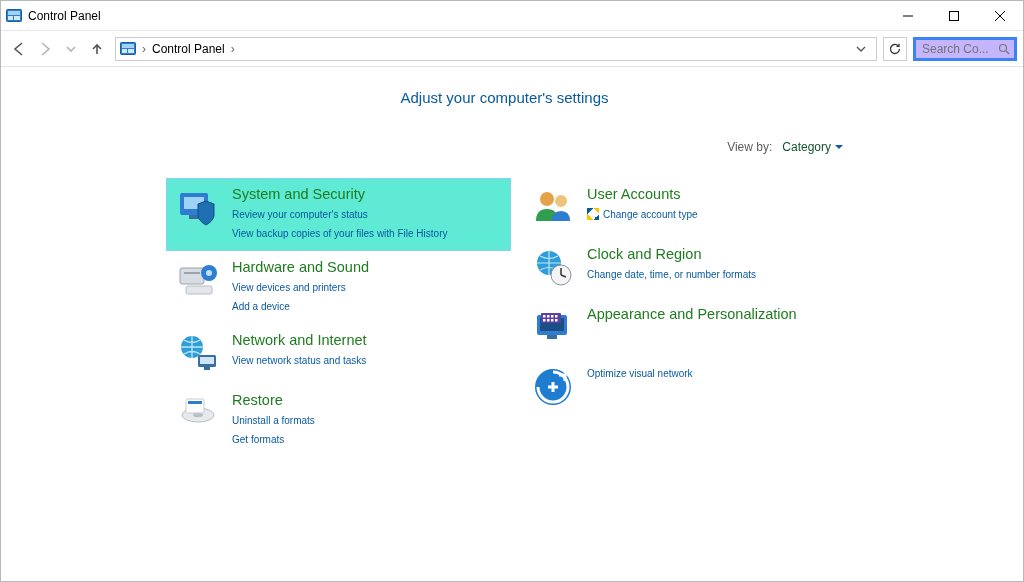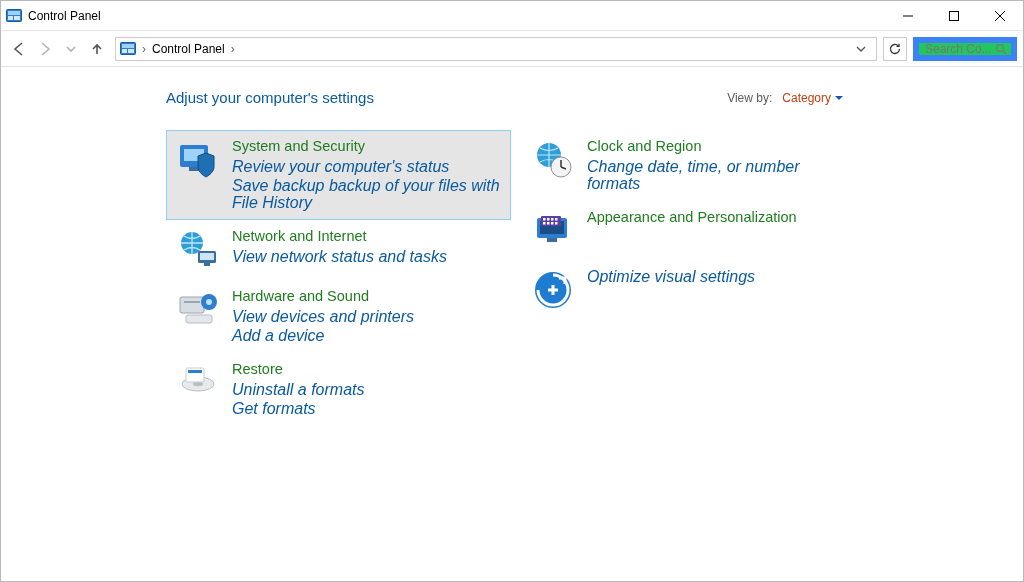--- a/index.html
+++ b/index.html
@@ -41,52 +41,52 @@
   .addr .cp-icon { width:16px; height:16px; margin:0 4px 0 2px; }
   .addr .crumb { padding:0 4px; }
   .addr .sep { color:#666; padding:0 2px; }
   .addr .tail { flex:1; }
   .addr .addr-dd { width:18px; text-align:center; color:#555; }
   .refresh {
     width:24px; height:24px; border:1px solid #ccc; display:flex;
     align-items:center; justify-content:center; margin-right:4px;
   }
   .search {
-    width:104px; height:24px; border:6px solid #3b82f6; background:#22c55e;
+    width:104px; height:24px; border:3px solid #3b82f6; background:#c4b5fd;
     display:flex; align-items:center; padding:0 4px; color:#777;
   }
   .search input {
     border:none; outline:none; width:72px; font:inherit; color:#222;
     background:transparent;
   }
   .search .mag { margin-left:auto; }
   
   .content { padding:22px 0 0 165px; }
   .heading-row {
-    display:flex; align-items:center; margin-bottom:24px; padding-right:180px;
+    display:flex; align-items:center; margin-bottom:24px; padding-right:180px;flex-direction:column;
   }
   .heading {
     color:#0a5aa0; font-size:15px; font-weight:400;
   }
-  .viewby { margin-left:auto; display:flex; align-items:center; gap:10px; }
+  .viewby { margin-left:auto; display:flex; align-items:center; gap:10px;margin-top:34px; }
   .viewby-label { color:#5c5c5c; }
-  .viewby-value { color:#c2410c; display:flex; align-items:center; gap:4px; }
+  .viewby-value { color:#14532d; display:flex; align-items:center; gap:4px; }
   .columns { display:flex; gap:10px; }
   .col { width:345px; }
   .cat {
     display:flex; align-items:flex-start; padding:7px 10px 9px 10px;
     gap:12px;
   }
   .cat.selected {
-    background:#e5e5e5; border:1px solid #8ad0f5; padding:6px 9px 8px 9px;
+    background:#5eead4; border:1px solid #8ad0f5; padding:6px 9px 8px 9px;
   }
   .cat .icon-slot { width:44px; height:44px; flex:0 0 44px; }
   .cat .text-slot { display:flex; flex-direction:column; gap:2px; }
   .cat .cat-title { color:#1f7c1f; font-size:14.5px; line-height:19px; }
-  .cat .cat-link { color:#0a5aa0; font-size:16px; line-height:17px;font-style:italic; }
+  .cat .cat-link { color:#0a5aa0; font-size:10px; line-height:17px; }
   .cat .cat-link.shield::before {
     content:""; display:inline-block; width:12px; height:12px;
     margin-right:4px; vertical-align:-2px;
     background:
       linear-gradient(135deg,#0a5aa0 50%,transparent 50%) top left/6px 6px no-repeat,
       linear-gradient(225deg,#f7c600 50%,transparent 50%) top right/6px 6px no-repeat,
       linear-gradient(45deg,#f7c600 50%,transparent 50%) bottom left/6px 6px no-repeat,
       linear-gradient(-45deg,#0a5aa0 50%,transparent 50%) bottom right/6px 6px no-repeat;
   }
   
@@ -207,21 +207,38 @@
           <svg viewBox="0 0 44 44">
               <rect x="4" y="8" width="28" height="22" rx="2" fill="#2f7dd1"></rect>
               <rect x="8" y="12" width="20" height="12" fill="#9fd2f7"></rect>
               <rect x="13" y="30" width="10" height="4" fill="#3a6ea3"></rect>
               <path d="M30 16 L38 19 V30 C38 36 30 40 30 40 C30 40 22 36 22 30 V19 Z" fill="#1f6fb3" stroke="#0d4c85" stroke-width="1"></path>
             </svg>
         </span>
         <div class="text-slot">
           <span class="cat-title">System and Security</span>
           <span class="cat-link">Review your computer's status</span>
-          <span class="cat-link">Save backup backup of your files with File History</span>
+          <span class="cat-link">View backup copies of your files with File History</span>
+        </div>
+      </div>
+
+      <div class="cat">
+        <span class="icon-slot">
+          <svg viewBox="0 0 44 44">
+              <rect x="4" y="10" width="24" height="16" rx="2" fill="#d7dde2" stroke="#9aa4ad"></rect>
+              <rect x="8" y="14" width="16" height="2" fill="#9aa4ad"></rect>
+              <circle cx="33" cy="15" r="8" fill="#2f7dd1"></circle>
+              <circle cx="33" cy="15" r="3" fill="#bfe1fb"></circle>
+              <rect x="10" y="28" width="26" height="8" rx="2" fill="#e3e7eb" stroke="#b6bec5"></rect>
+            </svg>
+        </span>
+        <div class="text-slot">
+          <span class="cat-title">Hardware and Sound</span>
+          <span class="cat-link">View devices and printers</span>
+          <span class="cat-link">Add a device</span>
         </div>
       </div>
 
       <div class="cat">
         <span class="icon-slot">
           <svg viewBox="0 0 44 44">
               <circle cx="16" cy="16" r="11" fill="#2f9ed8"></circle>
               <path d="M5 16 H27 M16 5 V27 M8 9 Q16 14 24 9 M8 23 Q16 18 24 23" stroke="#bfe6f7" stroke-width="1.3" fill="none"></path>
               <rect x="22" y="24" width="18" height="12" rx="1.5" fill="#3b6ea0"></rect>
               <rect x="24" y="26" width="14" height="7" fill="#cfe5f7"></rect>
@@ -230,54 +247,51 @@
         </span>
         <div class="text-slot">
           <span class="cat-title">Network and Internet</span>
           <span class="cat-link">View network status and tasks</span>
         </div>
       </div>
 
       <div class="cat">
         <span class="icon-slot">
           <svg viewBox="0 0 44 44">
-              <rect x="4" y="10" width="24" height="16" rx="2" fill="#d7dde2" stroke="#9aa4ad"></rect>
-              <rect x="8" y="14" width="16" height="2" fill="#9aa4ad"></rect>
-              <circle cx="33" cy="15" r="8" fill="#2f7dd1"></circle>
-              <circle cx="33" cy="15" r="3" fill="#bfe1fb"></circle>
-              <rect x="10" y="28" width="26" height="8" rx="2" fill="#e3e7eb" stroke="#b6bec5"></rect>
-            </svg>
-        </span>
-        <div class="text-slot">
-          <span class="cat-title">Hardware and Sound</span>
-          <span class="cat-link">View devices and printers</span>
-          <span class="cat-link">Add a device</span>
-        </div>
-      </div>
-
-      <div class="cat">
-        <span class="icon-slot">
-          <svg viewBox="0 0 44 44">
               <ellipse cx="22" cy="24" rx="16" ry="7" fill="#e6eaed" stroke="#b8bfc5"></ellipse>
               <ellipse cx="22" cy="24" rx="5" ry="2.2" fill="#b8bfc5"></ellipse>
               <rect x="10" y="8" width="18" height="14" rx="1.5" fill="#fefefe" stroke="#c6cbd0"></rect>
               <rect x="12" y="10" width="14" height="3" fill="#2f7dd1"></rect>
             </svg>
         </span>
         <div class="text-slot">
           <span class="cat-title">Restore</span>
           <span class="cat-link">Uninstall a formats</span>
           <span class="cat-link">Get formats</span>
         </div>
       </div>
 
     </div>
 
     <div class="col">
 
+      <div class="cat">
+        <span class="icon-slot">
+          <svg viewBox="0 0 44 44">
+              <circle cx="16" cy="14" r="7" fill="#e6a24a"></circle>
+              <path d="M5 36 Q5 24 16 24 Q27 24 27 36 Z" fill="#2f9e4f"></path>
+              <circle cx="30" cy="16" r="6" fill="#f0c37a"></circle>
+              <path d="M21 36 Q21 26 30 26 Q39 26 39 36 Z" fill="#2f7dd1"></path>
+            </svg>
+        </span>
+        <div class="text-slot">
+          <span class="cat-title">User Accounts</span>
+          <span class="cat-link shield">Change account type</span>
+        </div>
+      </div>
 
       <div class="cat">
         <span class="icon-slot">
           <svg viewBox="0 0 44 44">
               <circle cx="18" cy="18" r="12" fill="#2f9ed8"></circle>
               <path d="M6 18 H30 M18 6 V30 M9 11 Q18 16 27 11 M9 25 Q18 20 27 25" stroke="#bfe6f7" stroke-width="1.2" fill="none"></path>
               <circle cx="30" cy="30" r="10" fill="#f4f4f4" stroke="#8c949b"></circle>
               <line x1="30" y1="30" x2="30" y2="23" stroke="#333" stroke-width="1.5"></line>
               <line x1="30" y1="30" x2="35" y2="32" stroke="#333" stroke-width="1.5"></line>
             </svg>
@@ -315,19 +329,19 @@
       <div class="cat">
         <span class="icon-slot">
           <svg viewBox="0 0 44 44">
               <circle cx="22" cy="22" r="18" fill="#1f7dd1"></circle>
               <path d="M22 7 A15 15 0 1 1 7 22" fill="none" stroke="#fff" stroke-width="3"></path>
               <path d="M28 10 L34 10 L34 16" fill="none" stroke="#fff" stroke-width="3"></path>
               <path d="M17 22 L27 22 M22 17 L22 27" stroke="#fff" stroke-width="3"></path>
             </svg>
         </span>
         <div class="text-slot">
-          <span class="cat-link">Optimize visual settings</span>
+          <span class="cat-link">Optimize visual network</span>
         </div>
       </div>
 
     </div>
   </div>
 </div>
 
 </body></html>

